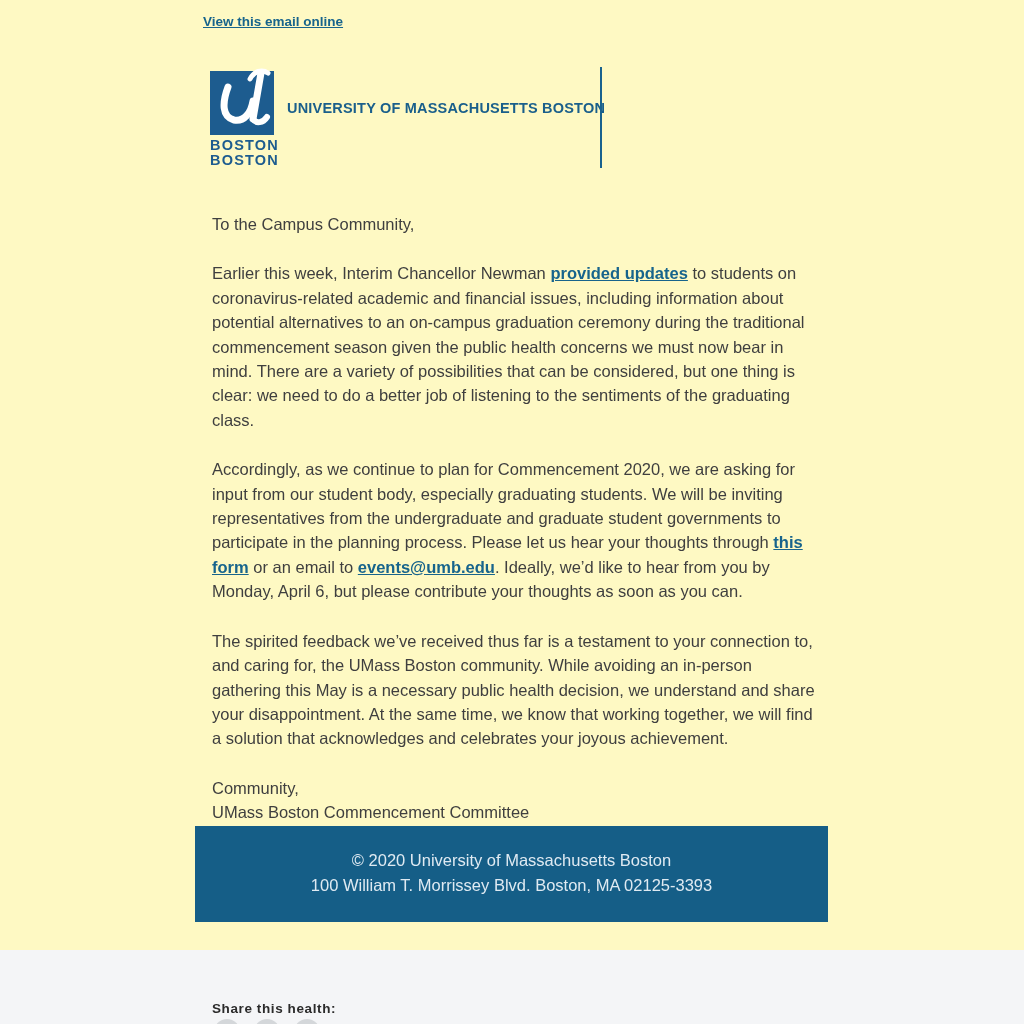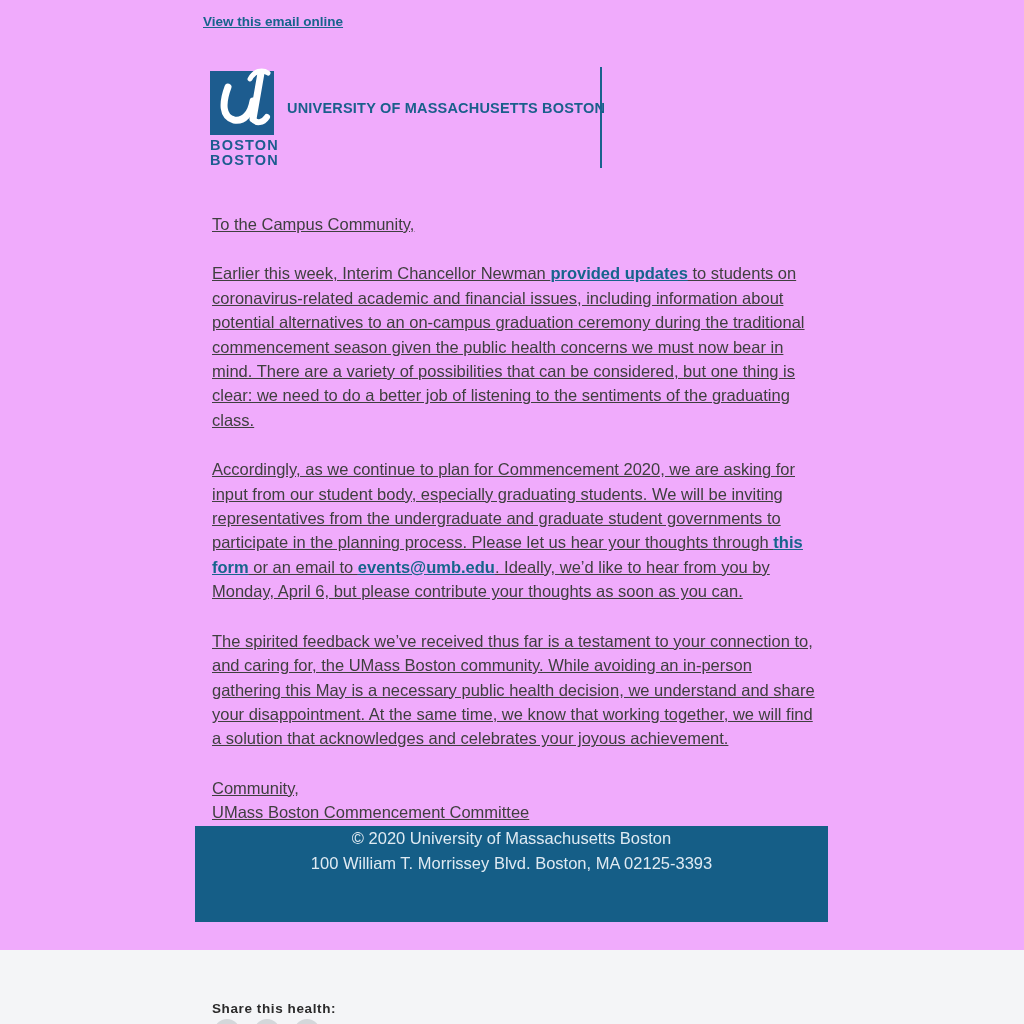--- a/index.html
+++ b/index.html
@@ -1,18 +1,18 @@
 <!DOCTYPE html>
 <html><head>
 <meta charset="utf-8">
 <style>
   * { margin:0; padding:0; box-sizing:border-box; }
   html,body { background:#ffffff; }
   .page {
-    position:relative; width:1024px; height:1024px; background:#f0abfc;
+    position:relative; width:1024px; height:1024px; background:#fef9c3;
     overflow:hidden; font-family:"Liberation Sans", sans-serif; color:#3f3f3f;
   }
   .gray-strip { position:absolute; left:0; top:950px; width:1024px; height:74px; background:#f4f5f7; }
 
   
   .view-online {
     position:absolute; left:203px; top:14px;
     font-size:13.5px; font-weight:bold; color:#17648c; text-decoration:underline; cursor:pointer;
   }
 
@@ -29,32 +29,32 @@
   .header-divider { position:absolute; left:390px; top:0; width:2px; height:101px; background:#19628e; }
   .address-block {
     position:absolute; left:417px; top:28px;
     font-size:10.5px; font-weight:bold; color:#1a5f8b; line-height:16px; letter-spacing:0.2px;
   }
   .address-block a { color:#1a5f8b; text-decoration:underline; cursor:pointer; }
 
   
   .letter {
     position:absolute; left:212px; top:212px; width:606px;
-    font-size:16.5px; line-height:24.4px; color:#3f3f3f;text-decoration:underline;
+    font-size:16.5px; line-height:24.4px; color:#3f3f3f;
   }
   .letter p { margin-bottom:25px; }
   .letter a {
     color:#17648c; font-weight:bold; text-decoration:underline; cursor:pointer;
   }
 
   
   .footer-band {
     position:absolute; left:195px; top:826px; width:633px; height:96px;
     background:#155e87; color:#dfeaf2; text-align:center;
-    font-size:16.5px; line-height:24.5px; 
+    font-size:16.5px; line-height:24.5px; padding-top:22px;
   }
 
   
   .share-label {
     position:absolute; left:212px; top:1001px;
     font-size:13.5px; font-weight:bold; color:#2b2b2b; letter-spacing:0.6px;
   }
   .share-icons { position:absolute; left:214px; top:1019px; display:flex; gap:14px; }
   .share-circle {
     width:26px; height:26px; border-radius:50%;

